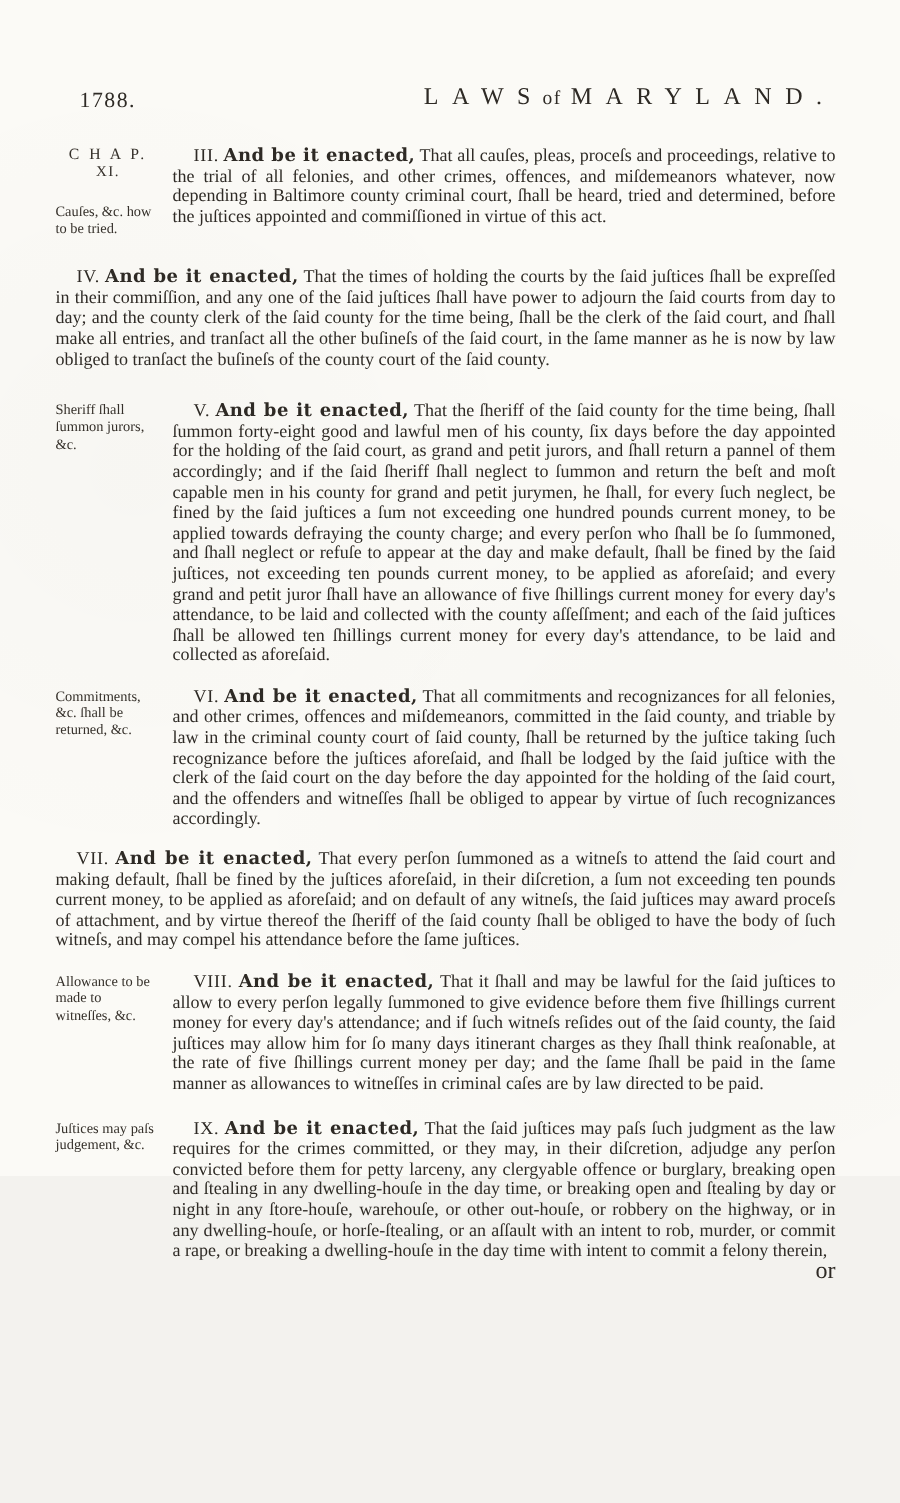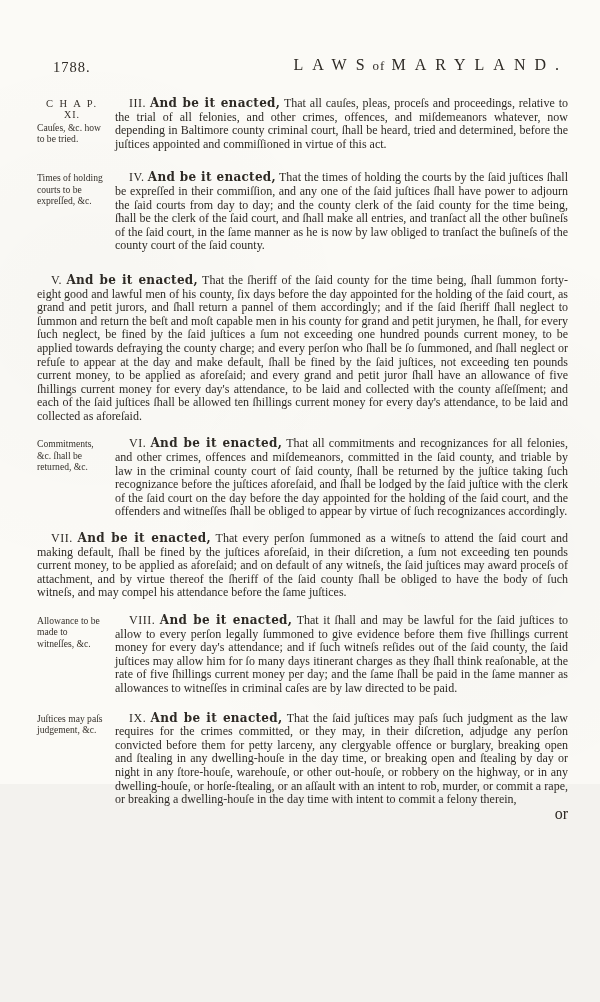--- a/index.html
+++ b/index.html
@@ -11,36 +11,36 @@
     overflow:hidden;
   }
   .page{
     position:relative;
     width:600px;height:784px;
     background:
       radial-gradient(circle at 15% 40%, rgba(0,0,0,0.015), transparent 40%),
       radial-gradient(circle at 80% 70%, rgba(0,0,0,0.02), transparent 45%),
       #fbfaf6;
     box-sizing:border-box;
-    padding:56px 32px 0 37px;
+    padding:56px 43px 0 37px;
   }
   
   .header{position:relative;height:24px;}
   .year{position:absolute;left:16px;top:3px;font-size:14.5px;letter-spacing:1px;}
   .title{text-align:right;padding-left:64px;font-size:16px;white-space:nowrap;}
   .tcaps{letter-spacing:9px;}
   .tof{font-size:13px;letter-spacing:1px;margin:0 2px 0 -5px;}
   
   .section{display:flex;align-items:flex-start;}
   .margincol{
     width:78px;flex:0 0 78px;box-sizing:border-box;padding-right:8px;padding-top:1px;
     font-size:9.6px;line-height:11.3px;color:#35302a;
   }
   .chapline{text-align:center;letter-spacing:2px;font-size:10.5px;}
-  .chapnum{text-align:center;font-size:10px;letter-spacing:1px;margin-bottom:1px;}
+  .chapnum{text-align:center;font-size:10px;letter-spacing:1px;margin-bottom:15px;}
   .bodycol{
     flex:1 1 auto;
     font-size:12px;line-height:13.6px;
     text-align:justify;
   }
   .bodycol p{margin:0;text-indent:14px;}
   .num{letter-spacing:0.5px;margin-top:21px;}
   .enact{font-family:"DejaVu Serif",serif;font-weight:bold;letter-spacing:0.3px;}
   
   .s0{margin-top:17px;justify-content:center;}
@@ -75,33 +75,33 @@
     <div class="bodycol">
       <p>
         <span class="num">III.</span>
         <span class="enact">And be it enacted,</span>
         <span>That all cauſes, pleas, proceſs and proceedings, relative to the trial of all felonies, and other crimes, offences, and miſdemeanors whatever, now depending in Baltimore county criminal court, ſhall be heard, tried and determined, before the juſtices appointed and commiſſioned in virtue of this act.</span>
       </p>
     </div>
   </div>
 
   <div class="section s1">
-    <div class="margincol">
-      <div class="note">Times of holding courts to be expreſſed, &amp;c.</div>
-    </div>
     <div class="bodycol">
       <p>
         <span class="num">IV.</span>
         <span class="enact">And be it enacted,</span>
         <span>That the times of holding the courts by the ſaid juſtices ſhall be expreſſed in their commiſſion, and any one of the ſaid juſtices ſhall have power to adjourn the ſaid courts from day to day; and the county clerk of the ſaid county for the time being, ſhall be the clerk of the ſaid court, and ſhall make all entries, and tranſact all the other buſineſs of the ſaid court, in the ſame manner as he is now by law obliged to tranſact the buſineſs of the county court of the ſaid county.</span>
       </p>
     </div>
   </div>
 
   <div class="section s2">
+    <div class="margincol">
+      <div class="note">Sheriff ſhall ſummon jurors, &amp;c.</div>
+    </div>
     <div class="bodycol">
       <p>
         <span class="num">V.</span>
         <span class="enact">And be it enacted,</span>
         <span>That the ſheriff of the ſaid county for the time being, ſhall ſummon forty-eight good and lawful men of his county, ſix days before the day appointed for the holding of the ſaid court, as grand and petit jurors, and ſhall return a pannel of them accordingly; and if the ſaid ſheriff ſhall neglect to ſummon and return the beſt and moſt capable men in his county for grand and petit jurymen, he ſhall, for every ſuch neglect, be fined by the ſaid juſtices a ſum not exceeding one hundred pounds current money, to be applied towards defraying the county charge; and every perſon who ſhall be ſo ſummoned, and ſhall neglect or refuſe to appear at the day and make default, ſhall be fined by the ſaid juſtices, not exceeding ten pounds current money, to be applied as aforeſaid; and every grand and petit juror ſhall have an allowance of five ſhillings current money for every day's attendance, to be laid and collected with the county aſſeſſment; and each of the ſaid juſtices ſhall be allowed ten ſhillings current money for every day's attendance, to be laid and collected as aforeſaid.</span>
       </p>
     </div>
   </div>
 
   <div class="section s3">

